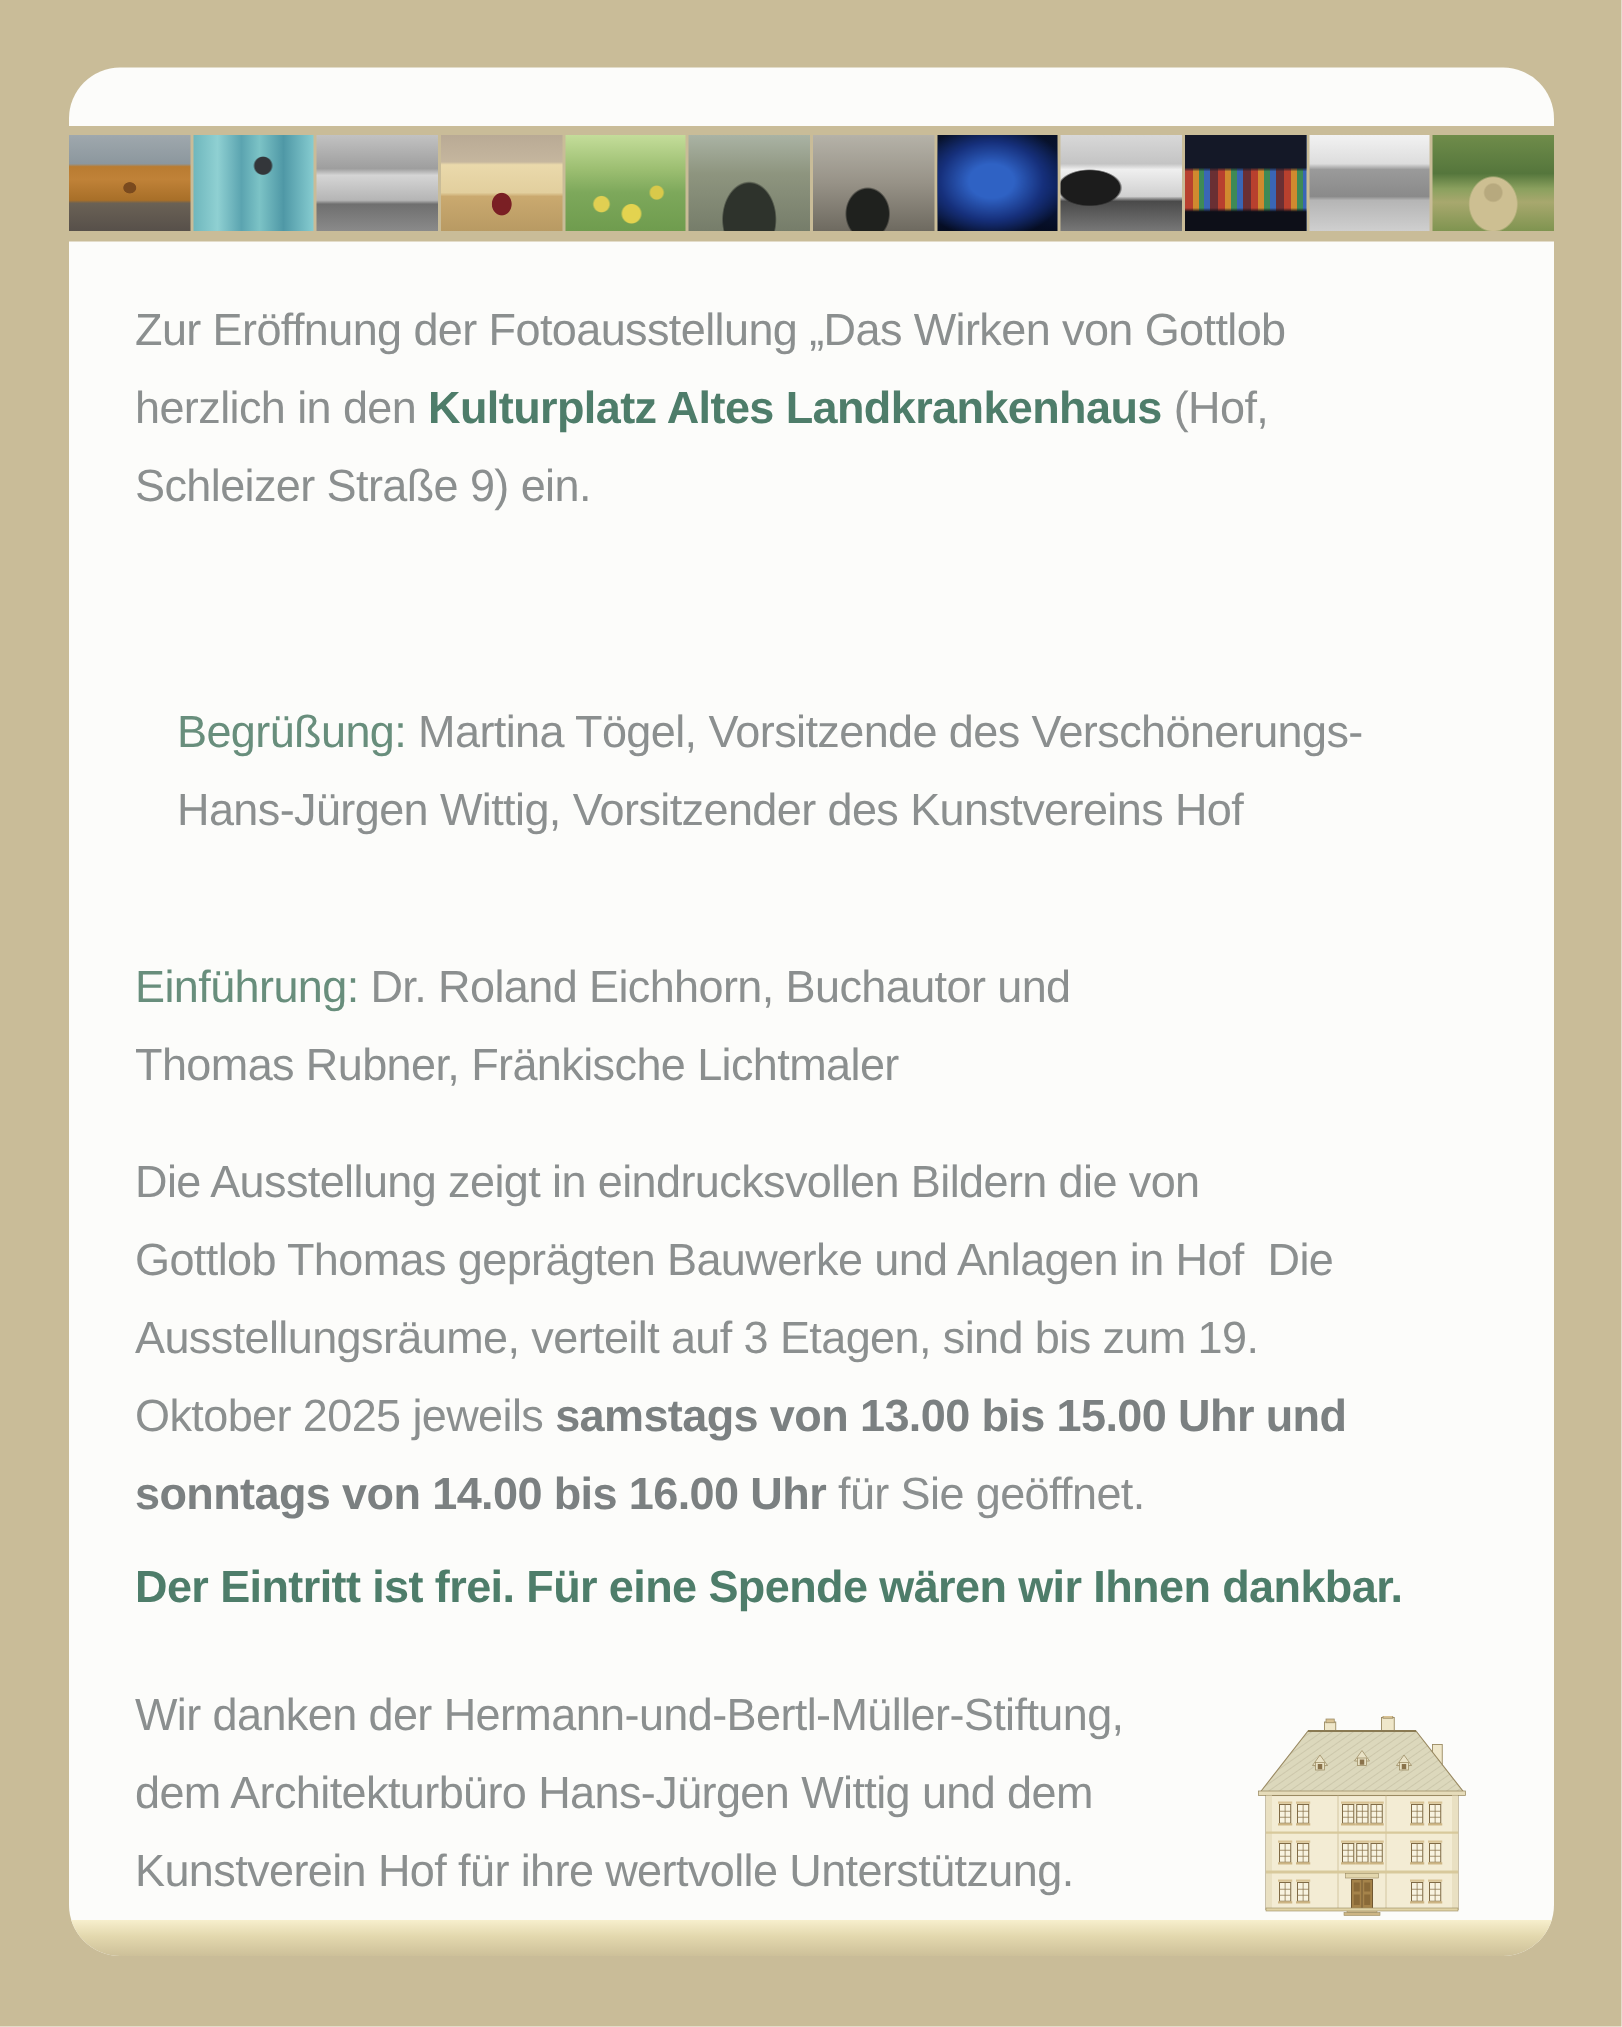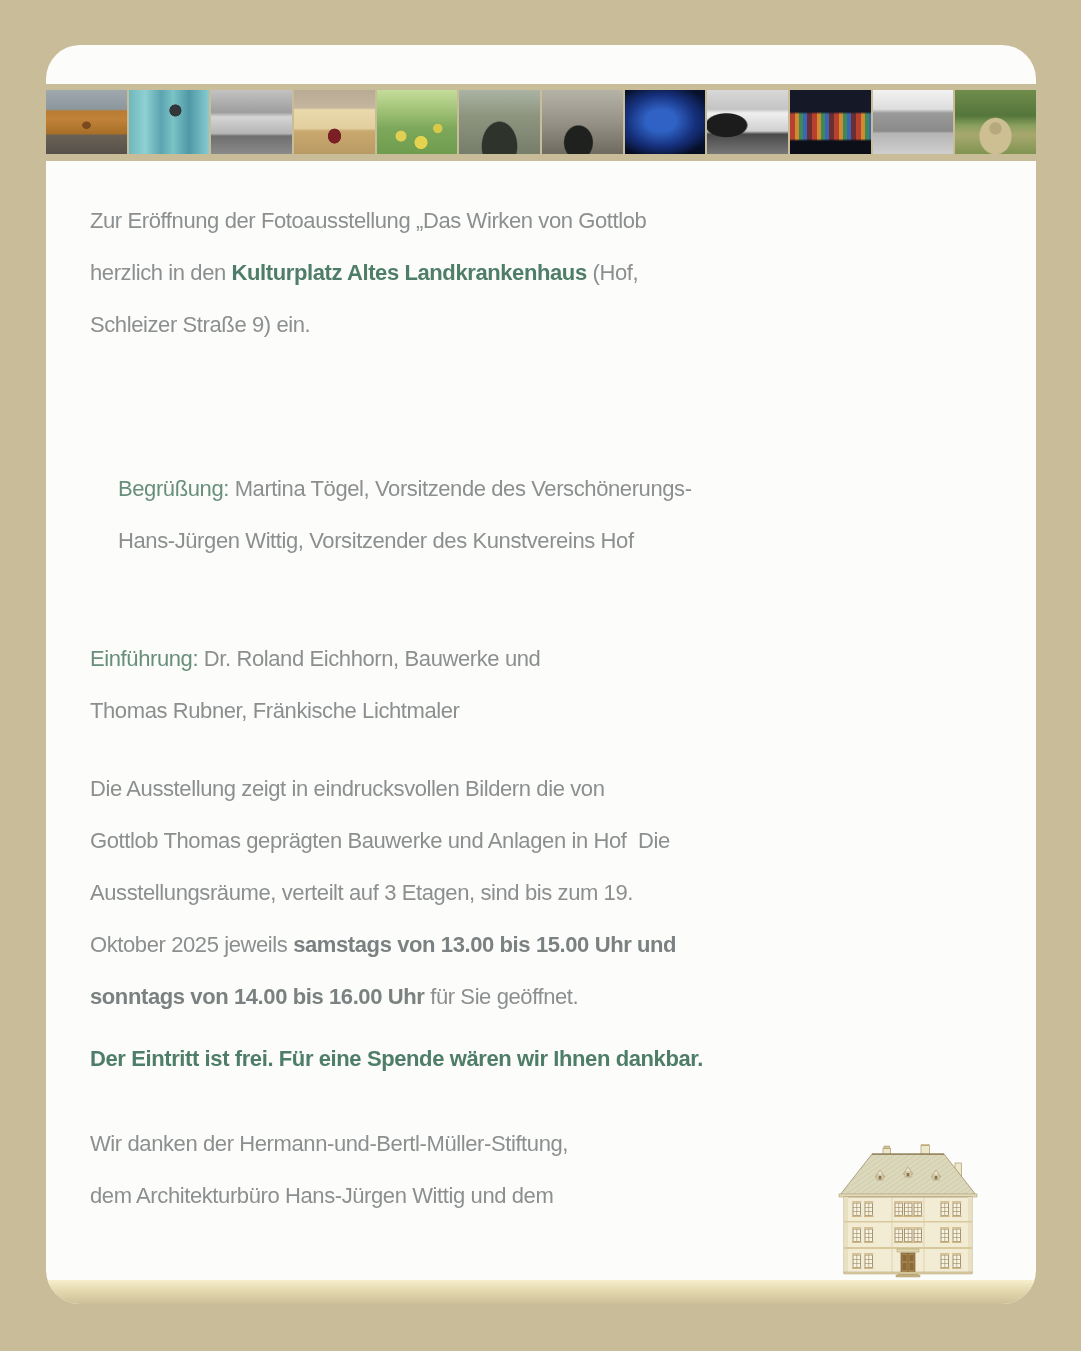--- a/index.html
+++ b/index.html
@@ -67,21 +67,21 @@
     linear-gradient(180deg,#f2f2f2 0%,#dddddd 30%,#9a9a9a 36%,#8a8a8a 64%,#b5b5b5 68%,#cfcfcf 100%);}
   .ph12{background:
     radial-gradient(circle at 50% 60%, #b7a97e 0 10%, rgba(0,0,0,0) 12%),
     radial-gradient(ellipse at 50% 72%, #cdbf92 0 27%, rgba(0,0,0,0) 29%),
     linear-gradient(180deg,#6f8c4a 0%,#55763c 40%,#8aa05e 56%,#a8a86e 70%,#7f9450 100%);}
 
   
   .para{
     position:absolute;
     left:44px;
-    font-size:22px;
+    font-size:30px;
     line-height:52px;
     letter-spacing:-0.4px;
     color:#8b8f8f;
   }
   .line{display:block;white-space:pre;}
   .green-label{color:#688e7c;}
   .bold-green{color:#4e7d6a;font-weight:bold;}
   .bold-gray{color:#7b8081;font-weight:bold;}
 
   .p1{top:150px;}
@@ -131,39 +131,40 @@
     <span class="line"><span>herzlich in den </span><span class="bold-green">Kulturplatz Altes Landkrankenhaus</span><span> (Hof,</span></span>
     <span class="line"><span>Schleizer Straße 9) ein.</span></span>
   </div>
 
   <div class="para p2">
     <span class="line"><span class="green-label">Begrüßung:</span><span> Martina Tögel, Vorsitzende des Verschönerungs-</span></span>
     <span class="line"><span>Hans-Jürgen Wittig, Vorsitzender des Kunstvereins Hof</span></span>
   </div>
 
   <div class="para p3">
-    <span class="line"><span class="green-label">Einführung:</span><span> Dr. Roland Eichhorn, Bauwerke und</span></span>
+    <span class="line"><span class="green-label">Einführung:</span><span> Dr. Roland Eichhorn, Buchautor und</span></span>
     <span class="line"><span>Thomas Rubner, Fränkische Lichtmaler</span></span>
   </div>
 
   <div class="para p4">
     <span class="line"><span>Die Ausstellung zeigt in eindrucksvollen Bildern die von</span></span>
     <span class="line"><span>Gottlob Thomas geprägten Bauwerke und Anlagen in Hof  Die</span></span>
     <span class="line"><span>Ausstellungsräume, verteilt auf 3 Etagen, sind bis zum 19.</span></span>
     <span class="line"><span>Oktober 2025 jeweils </span><span class="bold-gray">samstags von 13.00 bis 15.00 Uhr und</span></span>
     <span class="line"><span class="bold-gray">sonntags von 14.00 bis 16.00 Uhr</span><span> für Sie geöffnet.</span></span>
   </div>
 
   <div class="para p5">
     <span class="line"><span class="bold-green">Der Eintritt ist frei. Für eine Spende wären wir Ihnen dankbar.</span></span>
   </div>
 
   <div class="para p6">
     <span class="line"><span>Wir danken der Hermann-und-Bertl-Müller-Stiftung,</span></span>
     <span class="line"><span>dem Architekturbüro Hans-Jürgen Wittig und dem</span></span>
+    <span class="line"><span>Kunstverein Hof für ihre wertvolle Unterstützung.</span></span>
   </div>
 
   <div class="ground-band"></div>
 
   <svg class="building" viewBox="0 0 300 284">
     <defs>
       <pattern id="roofhatch" width="8" height="8" patternUnits="userSpaceOnUse" patternTransform="rotate(55)">
         <rect width="8" height="8" fill="#dcd8bc"></rect>
         <line x1="0" y1="0" x2="0" y2="8" stroke="#bdb89c" stroke-width="1.4"></line>
       </pattern>

